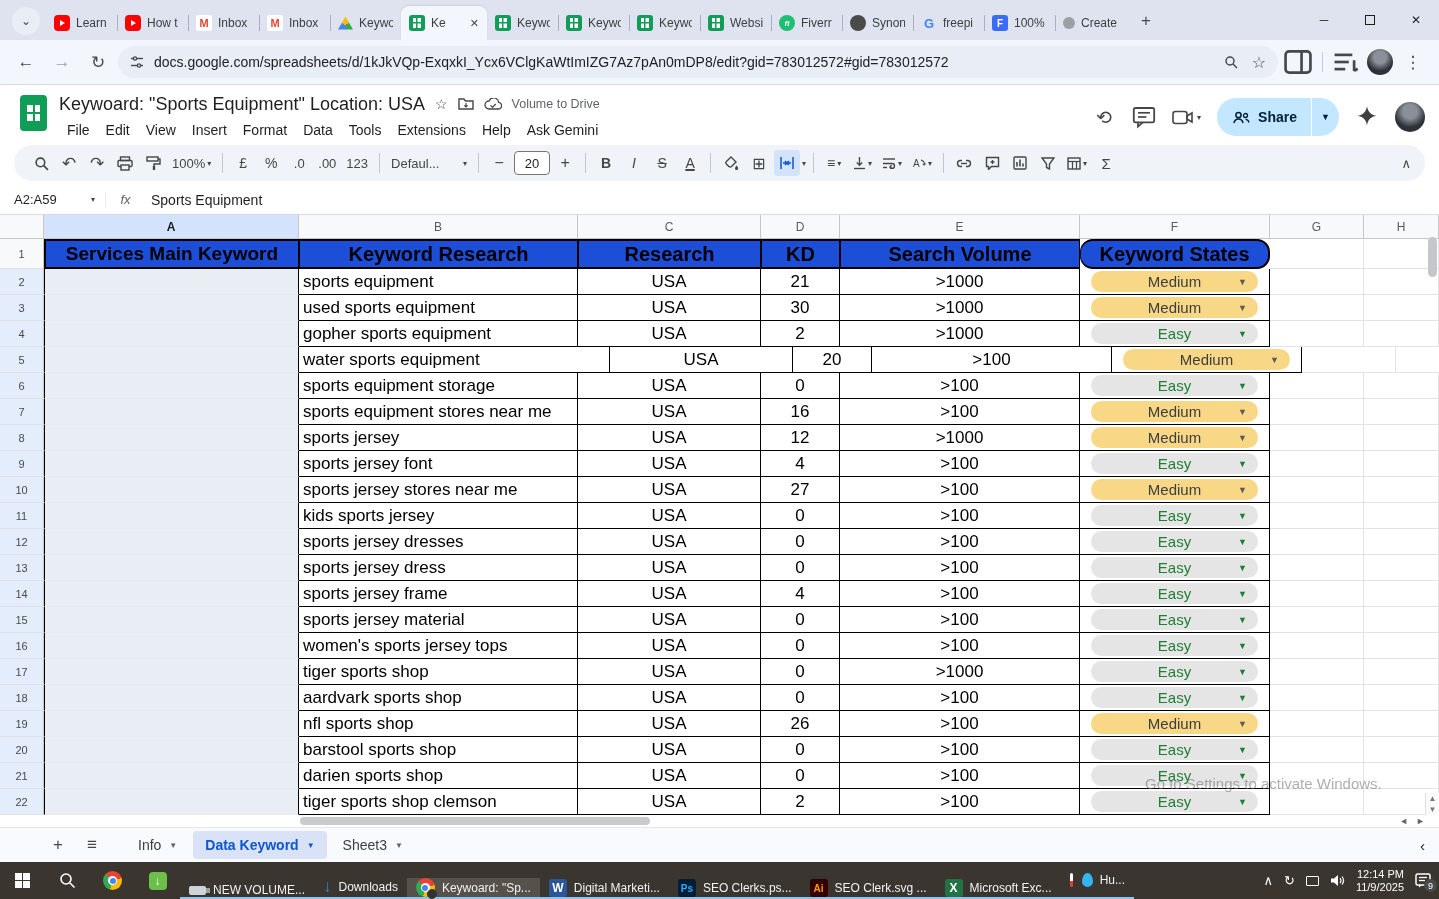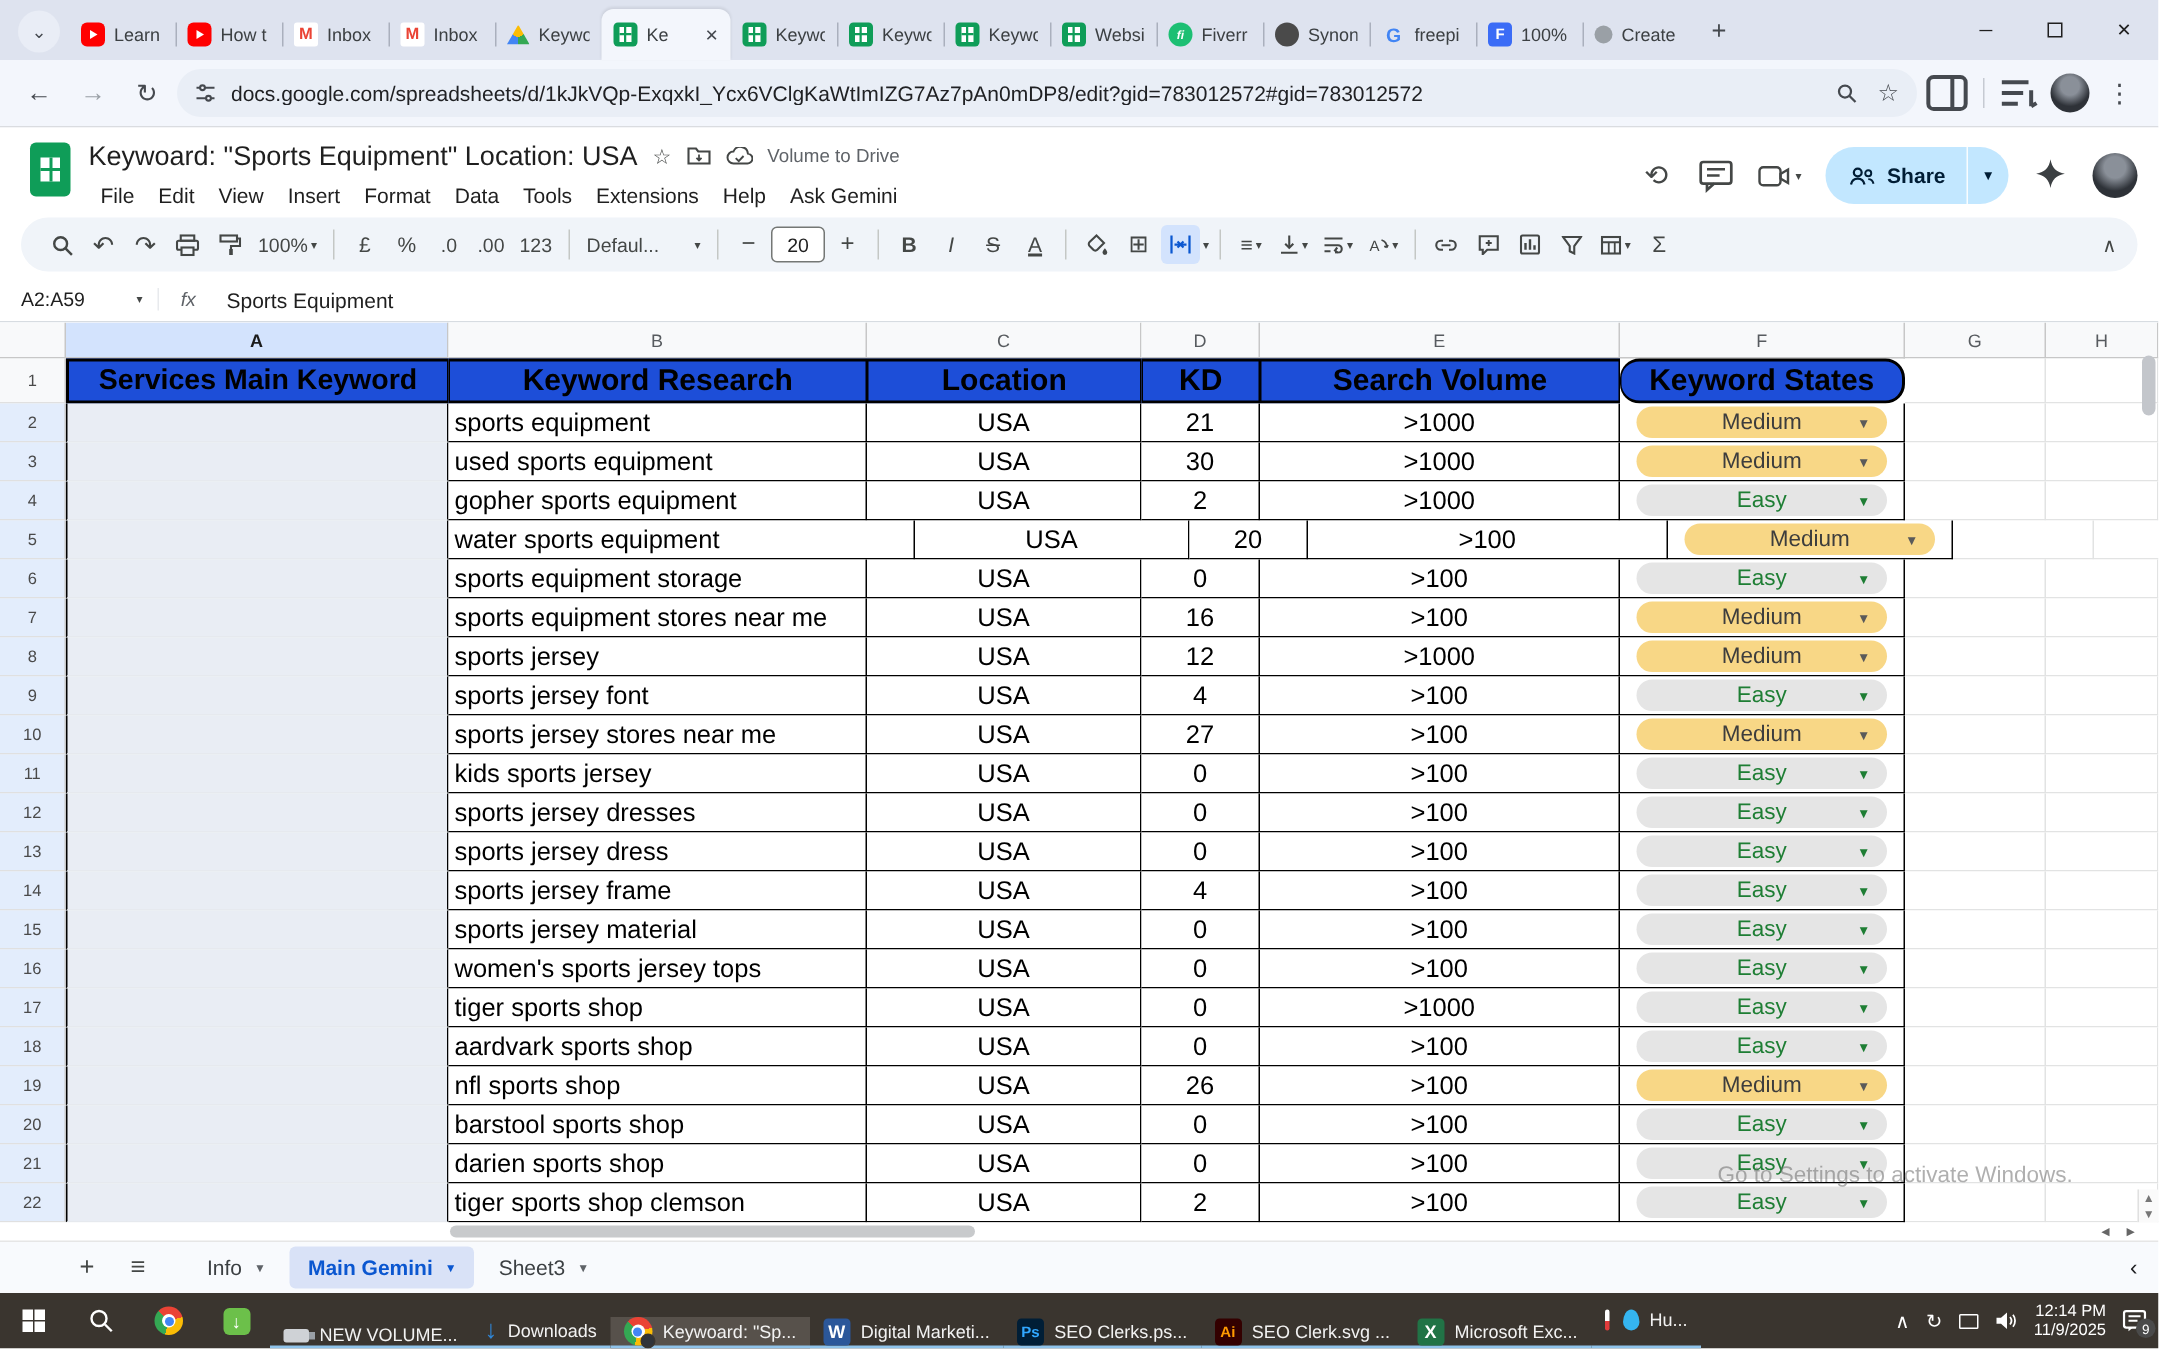--- a/index.html
+++ b/index.html
@@ -503,21 +503,21 @@
         <div class="gc colhead" style="width: 79px;">D</div>
         <div class="gc colhead" style="width: 240px;">E</div>
         <div class="gc colhead" style="width: 190px;">F</div>
         <div class="gc colhead" style="width: 94px;">G</div>
         <div class="gc colhead" style="width: 75px;">H</div>
       </div>
       <div class="grow" style="height: 30px;">
         <div class="gc rowhead" style="width: 44px; height: 30px;">1</div>
         <div class="gc hcell" style="width: 255px; border-left-width: 2px; font-size: 19px;">Services Main Keyword</div>
         <div class="gc hcell" style="width: 279px; font-size: 20px;">Keyword Research</div>
-        <div class="gc hcell" style="width: 183px; font-size: 20px;">Location</div>
+        <div class="gc hcell" style="width: 183px; font-size: 20px;">Research</div>
         <div class="gc hcell" style="width: 79px; font-size: 20px;">KD</div>
         <div class="gc hcell" style="width: 240px; font-size: 20px;">Search Volume</div>
         <div class="gc hcell" style="width: 190px; border-right-width: 2px; font-size: 20px; border-radius: 13px;">Keyword States</div>
         <div class="gc gcell" style="width: 94px;"></div>
         <div class="gc gcell" style="width: 75px;"></div>
       </div>
       <div class="grow" style="height: 26px;">
         <div class="gc rowhead selrow" style="width: 44px;">2</div>
         <div class="gc dcell acell" style="width: 255px;"></div>
         <div class="gc dcell" style="width: 279px;">sports equipment</div>
@@ -810,21 +810,21 @@
 </div>
 <div class="sheetbar">
   <span class="sb-ic">+</span>
   <span class="sb-ic">≡</span>
   <span id="sheet-tabs" style="display:flex;gap:4px;margin-left:14px;">
       <span class="sheet-tab">
         <span>Info</span>
         <span class="st-caret">▼</span>
       </span>
       <span class="sheet-tab active">
-        <span>Main Gemini</span>
+        <span>Data Keyword</span>
         <span class="st-caret">▼</span>
       </span>
       <span class="sheet-tab">
         <span>Sheet3</span>
         <span class="st-caret">▼</span>
       </span>
     </span>
   <span class="sb-right">‹</span>
 </div>
 

